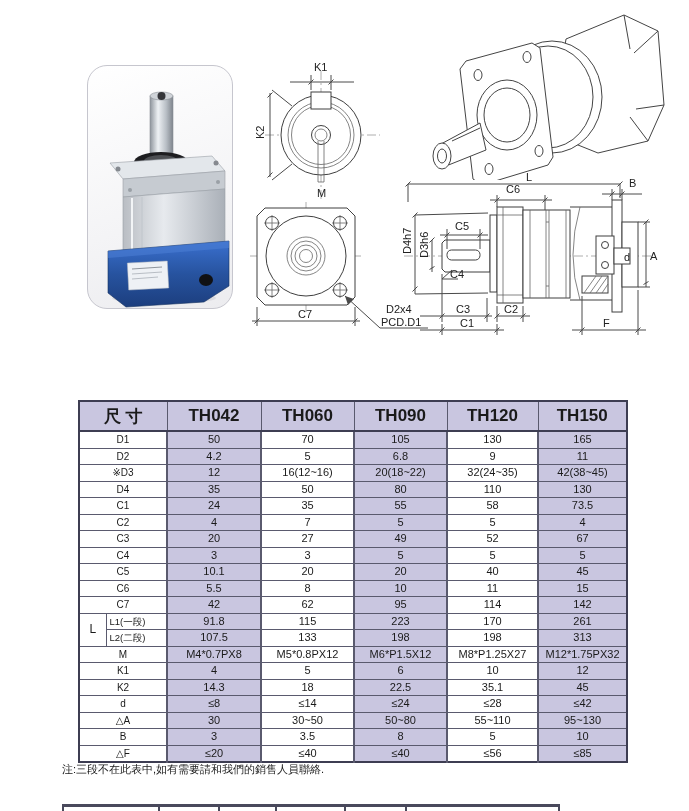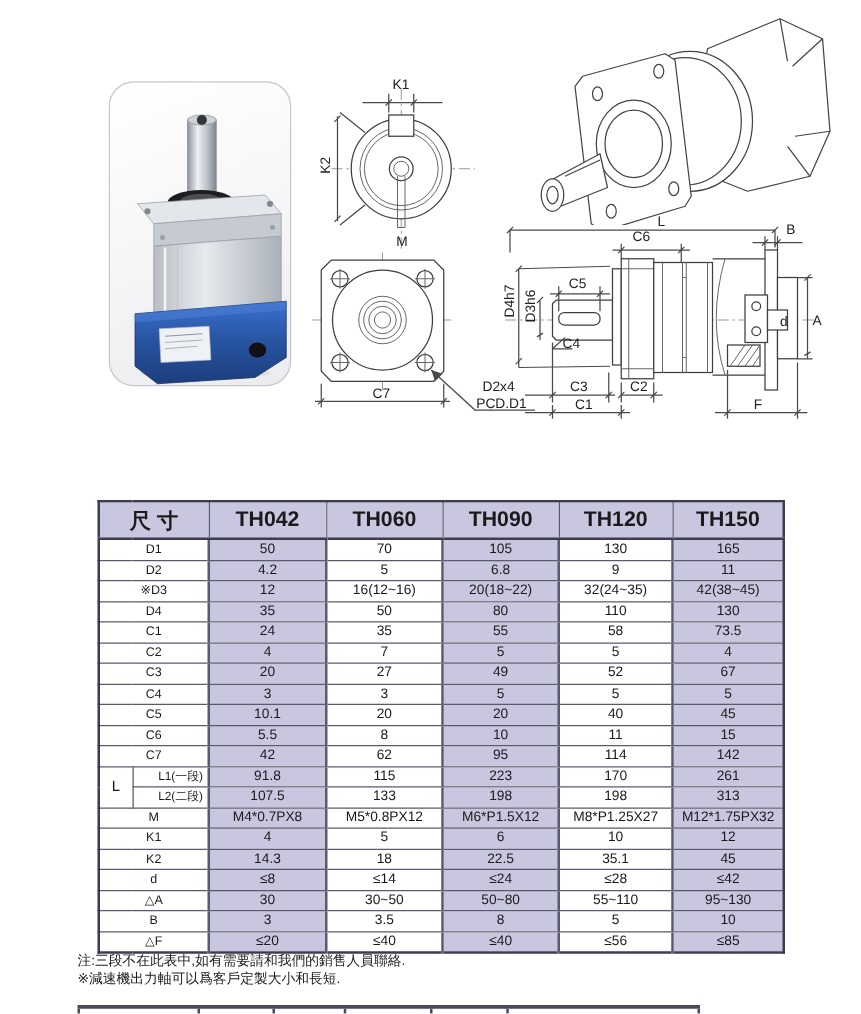--- a/index.html
+++ b/index.html
@@ -22,21 +22,21 @@
   #dim-table{position:absolute;left:78px;top:400px;border-collapse:collapse;table-layout:fixed;
              border:2px solid #3d3d52;}
   #dim-table th,#dim-table td{border:1px solid #5a5a6e;padding:0;text-align:center;
              white-space:nowrap;overflow:hidden;}
   #dim-table th{height:28px;font-size:17px;font-weight:bold;background:#c9c6e0;border-bottom:2px solid #3d3d52;}
   #dim-table th.size-head{font-size:17px;}
   #dim-table td{height:15.5px;font-size:11px;line-height:15px;background:#ffffff;}
   #dim-table td.lav{background:#c9c6e0;}
   #dim-table td.vthick{border-left-width:2px;}
   #dim-table td.row-label{font-size:10px;}
-  #dim-table td.sub-label{font-size:9.5px;text-align:left;padding-left:20px;}
+  #dim-table td.sub-label{font-size:9.5px;text-align:left;padding-left:3px;}
   #dim-table td.group-cell{font-size:12px;}
 
   
   #footnotes{left:62px;top:763px;font-size:11px;line-height:13.5px;color:#1b1b1b;}
   #footnotes div{white-space:nowrap;}
 
   
   #next-table-edge{left:62px;top:804px;width:498px;height:7px;border-top:3px solid #49495c;}
   #next-table-edge span{position:absolute;top:0;width:2px;height:4px;background:#49495c;}
 </style>
@@ -406,21 +406,20 @@
           <td class="vthick">≤40</td>
           <td class="lav vthick">≤40</td>
           <td class="vthick">≤56</td>
           <td class="lav vthick">≤85</td>
         </tr>
       </tbody>
   </table>
 
   <div id="footnotes" class="abs">
     <div>注:三段不在此表中,如有需要請和我們的銷售人員聯絡.</div>
-    <div>※減速機出力軸可以爲客戶定製大小和長短.</div>
   </div>
 
   <div id="next-table-edge" class="abs">
     <span style="left:0"></span>
       <span style="left:96px"></span>
       <span style="left:156px"></span>
     <span style="left:213px"></span>
       <span style="left:282px"></span>
       <span style="left:343px"></span>
     <span style="left:496px"></span>

